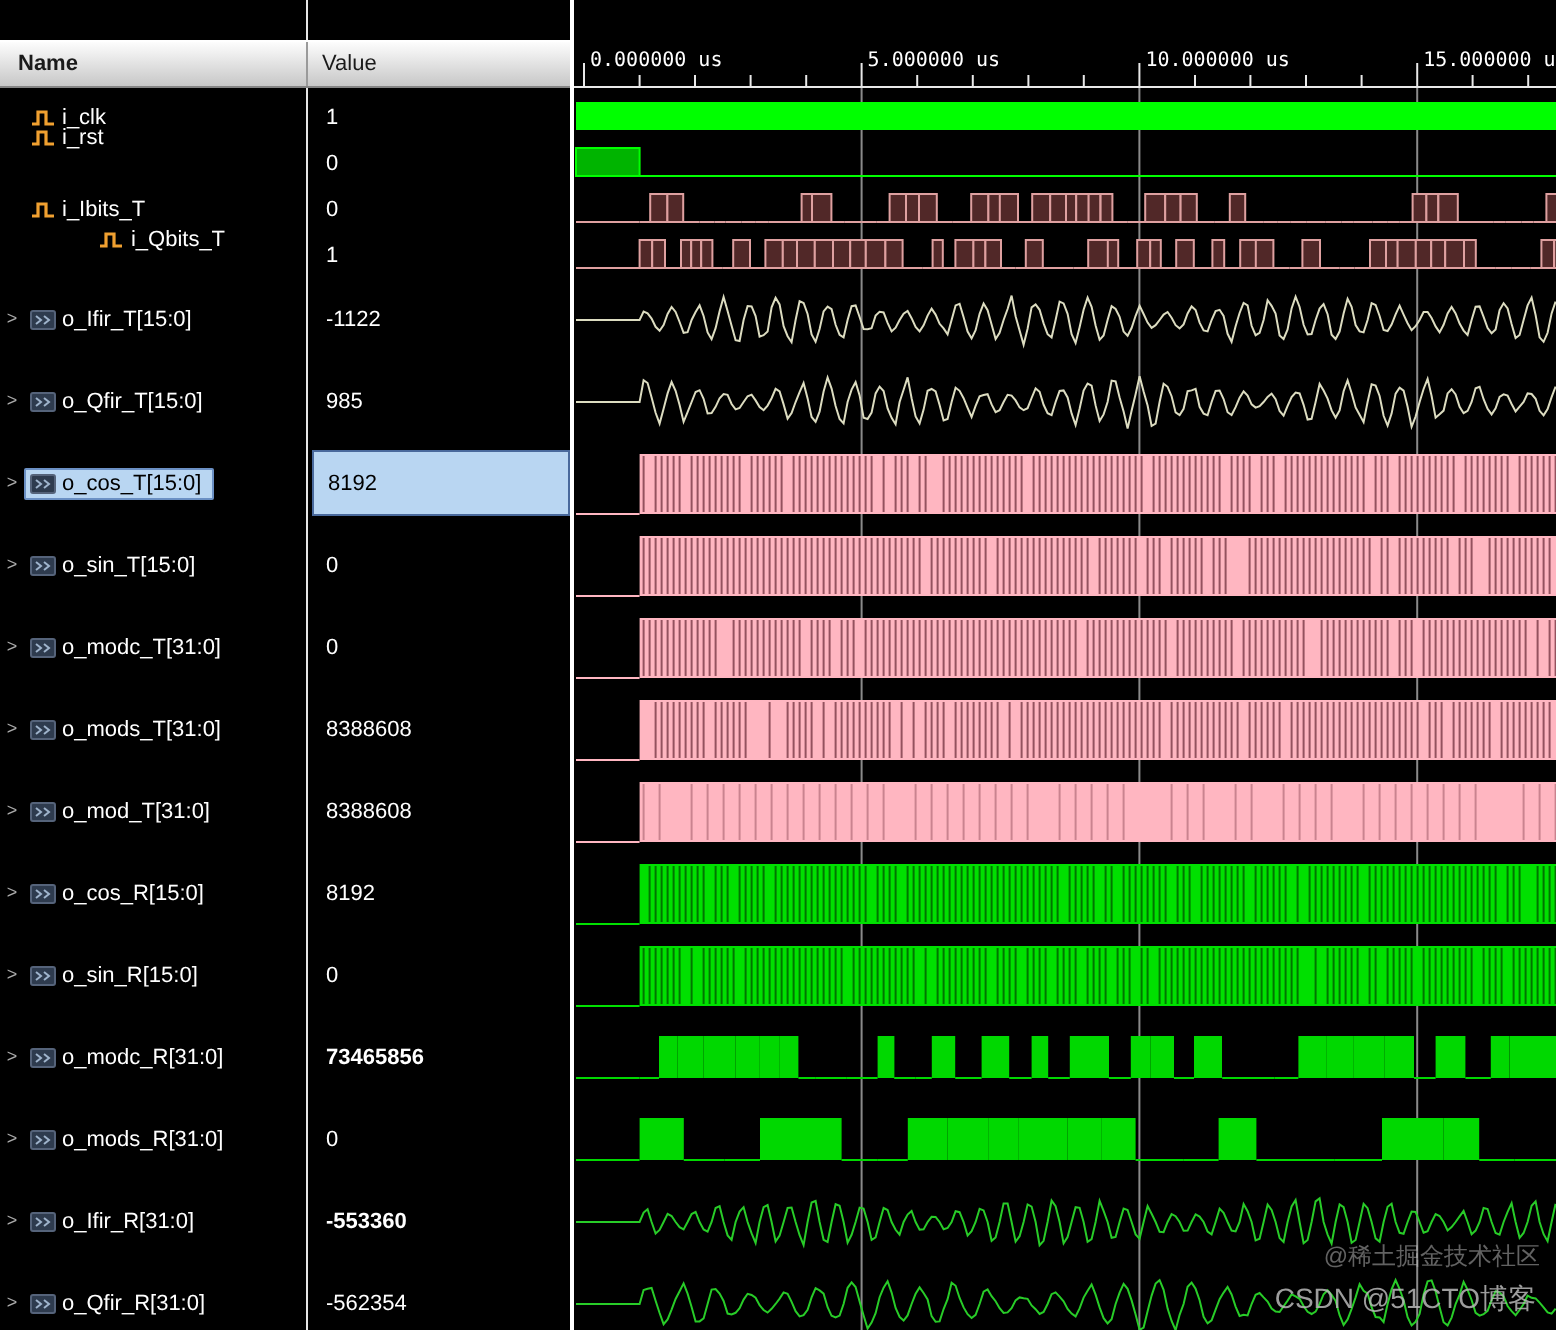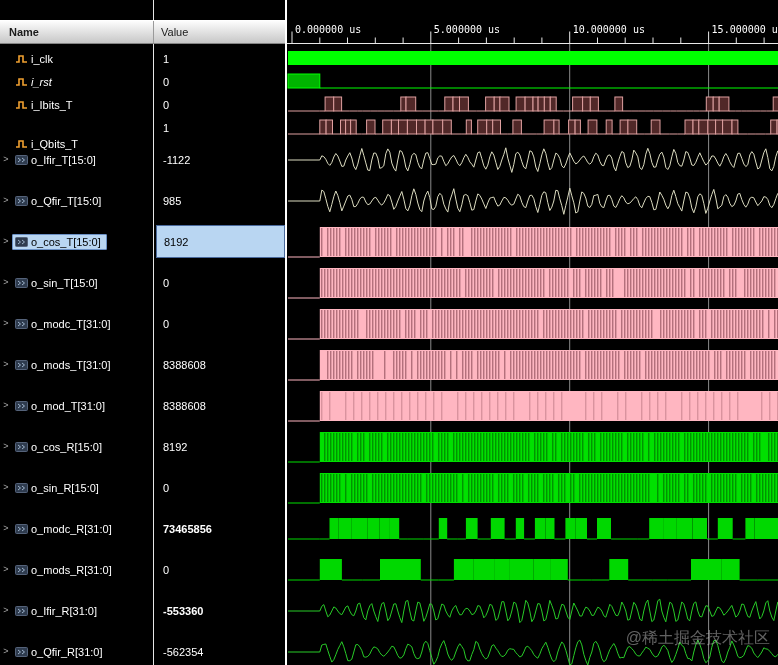--- a/index.html
+++ b/index.html
@@ -20,21 +20,21 @@
   .srow.sel .namewrap{background:#b9d6f2;border-color:#6b90c4}
   .srow.sel .sname{color:#000}
   .sicon{display:inline-flex;width:13px;height:12px;flex:0 0 13px}
   .sname{white-space:nowrap}
 
   .vcell{position:absolute;left:156px;width:129px;display:flex;align-items:center;padding-left:7px;color:#fff;font-size:11px;z-index:3}
   .vcell.sel{background:#b9d6f2;border:1px solid #49699c;color:#000}
 
   .right-panel{position:absolute;left:287px;top:0;width:491px;height:665px;background:#000;z-index:1}
   #wavesvg{position:absolute;left:0;top:0}
-  .wm1{position:absolute;right:8px;bottom:16px;color:rgba(195,195,195,.5);font-size:16px;z-index:6;white-space:nowrap}
+  .wm1{position:absolute;right:8px;bottom:28px;color:rgba(195,195,195,.5);font-size:12px;z-index:6;white-space:nowrap}
   .wm2{position:absolute;right:10px;bottom:6px;color:rgba(185,185,185,.85);font-size:14px;z-index:6;white-space:nowrap}
 </style>
 </head>
 <body>
 
 <div class="app">
 
   <div class="left-panel">
     <div class="col-divider"></div>
     <div class="panel-header">
@@ -47,21 +47,21 @@
           <span class="arrow"></span>
           <span class="namewrap">
             <span class="sicon">
               <svg width="13" height="12" viewBox="0 0 13 12">
                 <path d="M1 9 h3 v-6 h4 v6 h4" fill="none" stroke="#f0a030" stroke-width="1.6"></path>
               </svg>
             </span>
             <span class="sname">i_clk</span>
           </span>
         </div>
-        <div class="srow" style="top: 70px; height: 23px; font-style: italic;">
+        <div class="srow" style="top: 57px; height: 23px;">
           <span class="arrow"></span>
           <span class="namewrap">
             <span class="sicon">
               <svg width="13" height="12" viewBox="0 0 13 12">
                 <path d="M1 9 h3 v-6 h4 v6 h4" fill="none" stroke="#f0a030" stroke-width="1.6"></path>
               </svg>
             </span>
             <span class="sname">i_rst</span>
           </span>
         </div>
@@ -69,21 +69,21 @@
           <span class="arrow"></span>
           <span class="namewrap">
             <span class="sicon">
               <svg width="13" height="12" viewBox="0 0 13 12">
                 <path d="M1 9 h3 v-6 h4 v6 h4" fill="none" stroke="#f0a030" stroke-width="1.6"></path>
               </svg>
             </span>
             <span class="sname">i_Ibits_T</span>
           </span>
         </div>
-        <div class="srow" style="top: 132px; height: 23px;">
+        <div class="srow" style="top: 108px; height: 23px; justify-content: center;">
           <span class="arrow"></span>
           <span class="namewrap">
             <span class="sicon">
               <svg width="13" height="12" viewBox="0 0 13 12">
                 <path d="M1 9 h3 v-6 h4 v6 h4" fill="none" stroke="#f0a030" stroke-width="1.6"></path>
               </svg>
             </span>
             <span class="sname">i_Qbits_T</span>
           </span>
         </div>
@@ -1358,15 +1358,16 @@
         <rect x="404.0" y="559" width="16.0" height="21" fill="#00d800"></rect>
         <rect x="420.0" y="559" width="14.8" height="21" fill="#00d800"></rect>
         <rect x="434.8" y="559" width="17.8" height="21" fill="#00d800"></rect>
         <line x1="452.6" y1="580" x2="470.2" y2="580" stroke="#00d800" stroke-width="1"></line>
         <line x1="470.2" y1="580" x2="486.0" y2="580" stroke="#00d800" stroke-width="1"></line>
         <line x1="486.0" y1="580" x2="509.1" y2="580" stroke="#00d800" stroke-width="1"></line>
         <polyline points="1,611 32.8,611 32.8,611.0 34.8,606.3 36.8,604.6 38.8,611.0 40.8,616.8 42.8,615.0 44.8,611.0 46.8,606.9 48.8,608.0 50.8,611.0 52.8,613.6 54.8,614.7 56.8,611.0 58.8,607.0 60.8,605.9 62.8,611.0 64.8,614.7 66.8,615.8 68.8,611.0 70.8,604.0 72.8,603.1 74.8,611.0 76.8,617.7 78.8,619.9 80.8,611.0 82.8,605.8 84.8,603.6 86.8,611.0 88.8,616.7 90.8,621.5 92.8,611.0 94.8,603.6 96.8,602.5 98.8,611.0 100.8,620.7 102.8,617.8 104.8,611.0 106.8,604.0 108.8,603.8 110.8,611.0 112.8,617.6 114.8,622.6 116.8,611.0 118.8,601.3 120.8,600.5 122.8,611.0 124.8,619.9 126.8,621.0 128.8,611.0 130.8,602.1 132.8,602.9 134.8,611.0 136.8,621.3 138.8,617.4 140.8,611.0 142.8,603.8 144.8,604.3 146.8,611.0 148.8,620.0 150.8,618.7 152.8,611.0 154.8,604.0 156.8,605.0 158.8,611.0 160.8,614.9 162.8,617.3 164.8,611.0 166.8,607.3 168.8,605.5 170.8,611.0 172.8,614.8 174.8,614.7 176.8,611.0 178.8,608.4 180.8,608.5 182.8,611.0 184.8,614.6 186.8,614.0 188.8,611.0 190.8,605.6 192.8,606.1 194.8,611.0 196.8,617.8 198.8,615.6 200.8,611.0 202.8,604.4 204.8,605.2 206.8,611.0 208.8,620.4 210.8,618.7 212.8,611.0 214.8,601.7 216.8,601.7 218.8,611.0 220.8,620.8 222.8,618.1 224.8,611.0 226.8,602.2 228.8,603.3 230.8,611.0 232.8,622.6 234.8,620.4 236.8,611.0 238.8,600.3 240.8,603.1 242.8,611.0 244.8,621.7 246.8,618.5 248.8,611.0 250.8,603.6 252.8,603.9 254.8,611.0 256.8,620.9 258.8,619.6 260.8,611.0 262.8,600.4 264.8,605.4 266.8,611.0 268.8,618.9 270.8,618.5 272.8,611.0 274.8,604.3 276.8,605.0 278.8,611.0 280.8,617.2 282.8,619.4 284.8,611.0 286.8,603.0 288.8,606.9 290.8,611.0 292.8,615.9 294.8,616.1 296.8,611.0 298.8,607.1 300.8,608.1 302.8,611.0 304.8,615.4 306.8,615.3 308.8,611.0 310.8,607.2 312.8,608.3 314.8,611.0 316.8,615.8 318.8,617.2 320.8,611.0 322.8,604.3 324.8,606.4 326.8,611.0 328.8,615.3 330.8,615.7 332.8,611.0 334.8,602.0 336.8,605.6 338.8,611.0 340.8,620.2 342.8,619.4 344.8,611.0 346.8,602.3 348.8,605.0 350.8,611.0 352.8,619.0 354.8,621.0 356.8,611.0 358.8,603.2 360.8,600.0 362.8,611.0 364.8,621.6 366.8,620.0 368.8,611.0 370.8,600.7 372.8,599.2 374.8,611.0 376.8,617.3 378.8,621.8 380.8,611.0 382.8,602.2 384.8,603.6 386.8,611.0 388.8,621.4 390.8,620.0 392.8,611.0 394.8,601.9 396.8,604.1 398.8,611.0 400.8,619.2 402.8,620.8 404.8,611.0 406.8,603.4 408.8,601.9 410.8,611.0 412.8,616.4 414.8,616.9 416.8,611.0 418.8,605.8 420.8,606.0 422.8,611.0 424.8,616.4 426.8,615.6 428.8,611.0 430.8,607.0 432.8,608.0 434.8,611.0 436.8,615.2 438.8,613.5 440.8,611.0 442.8,608.2 444.8,605.4 446.8,611.0 448.8,617.1 450.8,615.3 452.8,611.0 454.8,604.0 456.8,604.5 458.8,611.0 460.8,616.5 462.8,617.3 464.8,611.0 466.8,605.9 468.8,601.6 470.8,611.0 472.8,618.9 474.8,616.5 476.8,611.0 478.8,602.9 480.8,600.7 482.8,611.0 484.8,617.1 486.8,620.6 488.8,611.0 490.8,601.9" fill="none" stroke="#28cc28" stroke-width="1"></polyline>
         <polyline points="1,652 32.8,652 32.8,652.0 34.8,645.0 36.8,644.4 38.8,644.0 40.8,650.4 42.8,656.5 44.8,662.1 46.8,659.7 48.8,654.8 50.8,649.5 52.8,645.6 54.8,641.7 56.8,646.8 58.8,653.5 60.8,660.7 62.8,660.7 64.8,659.2 66.8,652.0 68.8,644.8 70.8,644.5 72.8,646.8 74.8,650.5 76.8,656.8 78.8,657.2 80.8,656.4 82.8,654.1 84.8,649.8 86.8,646.9 88.8,647.5 90.8,648.9 92.8,652.6 94.8,655.0 96.8,656.3 98.8,654.4 100.8,652.0 102.8,649.3 104.8,646.2 106.8,646.9 108.8,650.9 110.8,655.6 112.8,658.2 114.8,657.6 116.8,654.9 118.8,648.7 120.8,644.1 122.8,645.2 124.8,646.8 126.8,653.6 128.8,657.9 130.8,658.7 132.8,657.8 134.8,652.0 136.8,643.9 138.8,641.2 140.8,643.5 142.8,650.7 144.8,657.7 146.8,664.3 148.8,661.3 150.8,656.6 152.8,648.6 154.8,643.8 156.8,640.6 158.8,646.3 160.8,654.0 162.8,658.5 164.8,660.3 166.8,657.7 168.8,652.0 170.8,646.9 172.8,643.7 174.8,646.5 176.8,649.7 178.8,658.1 180.8,660.9 182.8,660.7 184.8,654.5 186.8,649.6 188.8,641.4 190.8,642.9 192.8,649.0 194.8,653.7 196.8,657.1 198.8,659.0 200.8,657.4 202.8,652.0 204.8,645.8 206.8,644.7 208.8,648.1 210.8,650.6 212.8,654.1 214.8,656.5 216.8,656.2 218.8,654.1 220.8,650.2 222.8,648.7 224.8,649.1 226.8,649.4 228.8,652.7 230.8,654.6 232.8,657.0 234.8,656.0 236.8,652.0 238.8,647.1 240.8,646.2 242.8,648.3 244.8,650.7 246.8,654.5 248.8,656.8 250.8,658.2 252.8,654.2 254.8,648.8 256.8,645.4 258.8,642.2 260.8,647.3 262.8,653.7 264.8,659.1 266.8,661.7 268.8,659.6 270.8,652.0 272.8,646.3 274.8,641.9 276.8,644.4 278.8,650.2 280.8,657.3 282.8,664.9 284.8,663.8 286.8,655.6 288.8,647.8 290.8,641.8 292.8,640.1 294.8,644.9 296.8,654.3 298.8,660.5 300.8,665.1 302.8,657.4 304.8,652.0 306.8,643.4 308.8,641.3 310.8,644.4 312.8,650.1 314.8,658.4 316.8,661.7 318.8,660.2 320.8,654.8 322.8,649.6 324.8,646.3 326.8,643.5 328.8,647.2 330.8,653.3 332.8,658.0 334.8,657.4 336.8,657.7 338.8,652.0 340.8,647.4 342.8,646.5 344.8,648.7 346.8,650.8 348.8,654.3 350.8,655.8 352.8,656.0 354.8,653.1 356.8,650.3 358.8,647.2 360.8,648.2 362.8,649.4 364.8,653.0 366.8,655.9 368.8,657.0 370.8,655.8 372.8,652.0 374.8,647.1 376.8,645.1 378.8,647.4 380.8,650.4 382.8,657.6 384.8,662.5 386.8,659.7 388.8,654.5 390.8,648.7 392.8,642.1 394.8,645.4 396.8,646.8 398.8,653.6 400.8,658.5 402.8,658.7 404.8,661.0 406.8,652.0 408.8,644.7 410.8,640.0 412.8,644.5 414.8,650.1 416.8,658.6 418.8,662.7 420.8,660.9 422.8,657.0 424.8,647.2 426.8,640.7 428.8,640.2 430.8,645.6 432.8,653.6 434.8,661.1 436.8,662.7 438.8,658.8 440.8,652.0 442.8,647.3 444.8,640.9 446.8,644.9 448.8,650.0 450.8,656.4 452.8,657.8 454.8,657.1 456.8,655.4 458.8,650.1 460.8,645.6 462.8,646.3 464.8,648.2 466.8,653.0 468.8,655.6 470.8,657.6 472.8,655.0 474.8,652.0 476.8,647.8 478.8,648.9 480.8,649.2 482.8,651.3 484.8,653.7 486.8,656.2 488.8,656.8 490.8,654.3" fill="none" stroke="#28cc28" stroke-width="1"></polyline>
       </svg>
     <div class="wm1">@稀土掘金技术社区</div>
+    <div class="wm2">CSDN @51CTO博客</div>
   </div>
 
 </div>
 
 </body></html>

